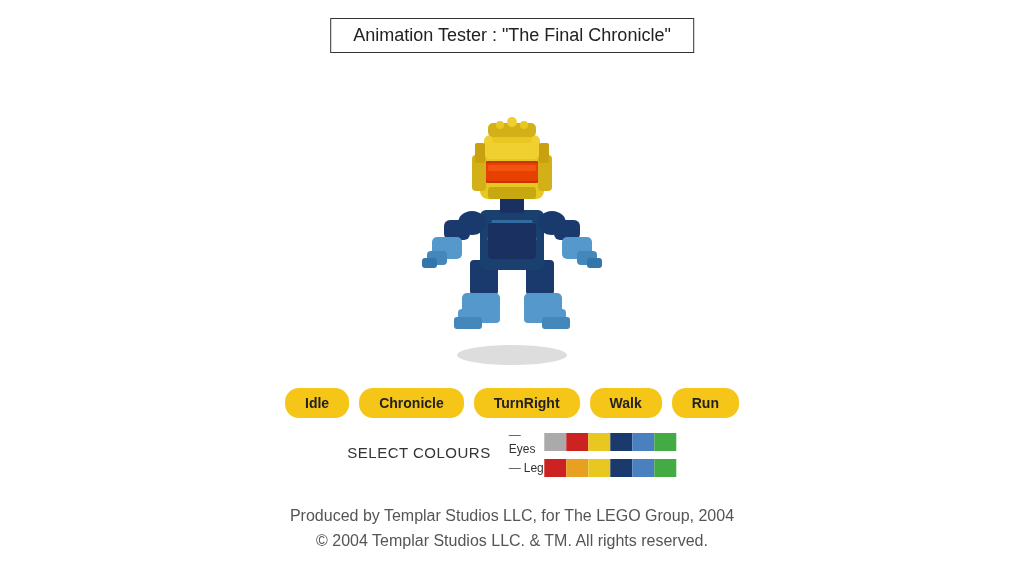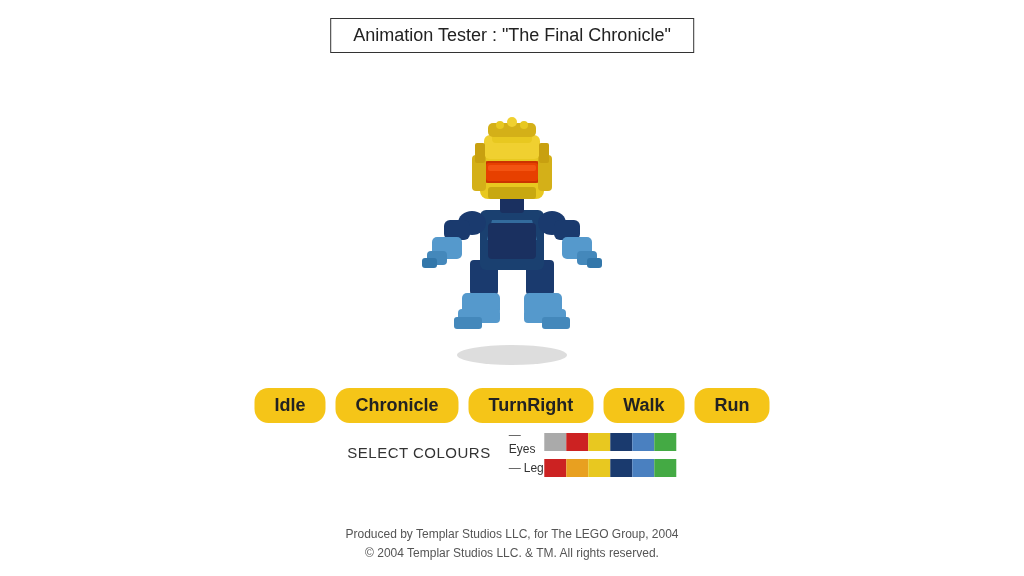--- a/index.html
+++ b/index.html
@@ -47,21 +47,21 @@
       transform: translateX(-50%);
       display: flex;
       gap: 10px;
     }
 
     .anim-btn {
       background: #f5c518;
       border: none;
       border-radius: 14px;
       padding: 7px 20px;
-      font-size: 18px;
+      font-size: 14px;
       font-weight: bold;
       color: #222;
       cursor: pointer;
     }
 
     
     #colour-selector {
       position: absolute;
       top: 428px;
       left: 50%;
@@ -112,25 +112,25 @@
     .swatch {
       width: 22px;
       height: 18px;
       cursor: pointer;
       border: none;
     }
 
     
     #footer {
       position: absolute;
-      bottom: 13px;
+      bottom: 22px;
       left: 50%;
       transform: translateX(-50%);
       text-align: center;
-      font-size: 12px;
+      font-size: 16px;
       color: #555;
       line-height: 1.6;
     }
 
     
     .robot-svg {
       width: 240px;
       height: 300px;
     }
   </style>

